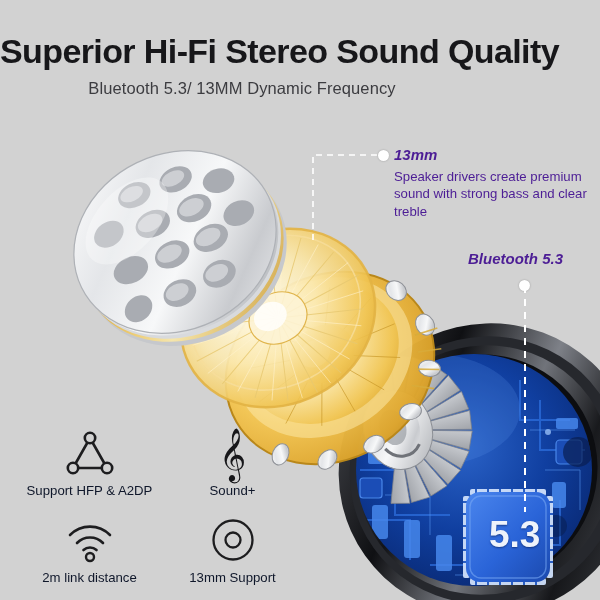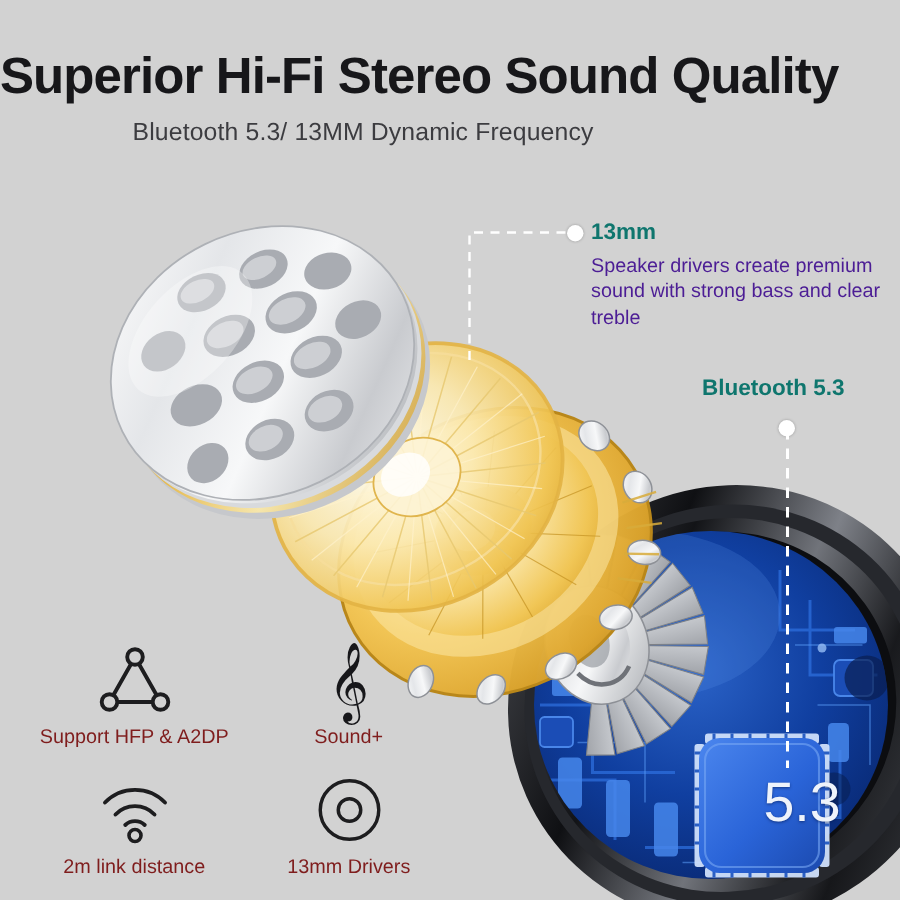--- a/index.html
+++ b/index.html
@@ -21,21 +21,21 @@
     position:absolute;top:79px;left:0;width:484px;text-align:center;
     font-size:16.5px;font-weight:normal;color:#3c3c40;letter-spacing:0.1px;
   }
 
   
   .art{position:absolute;inset:0;}
   .art svg{display:block;width:600px;height:600px;}
 
   
   .callout{position:absolute;}
-  .callout .c-title{font-size:15px;font-weight:bold;color:#0f766e;line-height:1.25;}
+  .callout .c-title{font-size:15px;font-weight:bold;color:#4c1d95;line-height:1.25;font-style:italic;}
   .callout .c-body{font-size:13.2px;font-weight:normal;color:#4c1d95;line-height:1.33;margin-top:3px;}
   #callout-13mm{left:394px;top:146px;width:200px;}
   #callout-bt{left:468px;top:250px;width:140px;}
   #callout-bt .c-title{font-size:15px;white-space:nowrap;}
 
   .dot{
     position:absolute;width:11px;height:11px;border-radius:50%;
     background:#ffffff;box-shadow:0 0 2px rgba(0,0,0,.28);
   }
   #dot-13mm{left:378px;top:150px;}
@@ -46,32 +46,32 @@
   #leader-bt{left:519px;top:286px;width:12px;height:226px;}
   .leader svg{display:block;overflow:visible;}
 
   
   .features{position:absolute;left:18px;top:424px;width:300px;}
   .frow{display:flex;}
   .fcell{width:143px;text-align:center;}
   .fcell .ficon{height:52px;display:flex;align-items:flex-end;justify-content:center;}
   .fcell .ficon svg{display:block;}
   .fcell .flabel{
-    margin-top:8px;font-size:13.2px;color:#7f1d1d;white-space:nowrap;line-height:1;
+    margin-top:8px;font-size:13.2px;color:#0f172a;white-space:nowrap;line-height:1;
   }
   .clef{
     font-size:46px;line-height:44px;color:#17171a;
     font-family:"DejaVu Sans",sans-serif;
   }
   .frow + .frow{margin-top:14px;}
 
   
   .chip-label{
-    position:absolute;left:509px;top:516px;
-    font-size:37px;font-weight:normal;color:#eef3fb;
+    position:absolute;left:489px;top:516px;
+    font-size:37px;font-weight:bold;color:#eef3fb;
     letter-spacing:0px;line-height:1;
     text-shadow:0 1px 2px rgba(0,20,70,.55);
   }
 </style>
 </head>
 <body>
 
 <div class="stage">
 
   <div class="art">
@@ -397,19 +397,19 @@
         <div class="flabel">2m link distance</div>
       </div>
 
       <div class="fcell">
         <div class="ficon">
           <svg width="46" height="46" viewBox="0 0 46 46">
             <circle cx="23" cy="23" r="19.5" fill="none" stroke="#1d1d1f" stroke-width="2.3"></circle>
             <circle cx="23" cy="23" r="7.5" fill="none" stroke="#1d1d1f" stroke-width="2.3"></circle>
           </svg>
         </div>
-        <div class="flabel">13mm Drivers</div>
+        <div class="flabel">13mm Support</div>
       </div>
     </div>
 
   </div>
 
 </div>
 
 </body></html>

